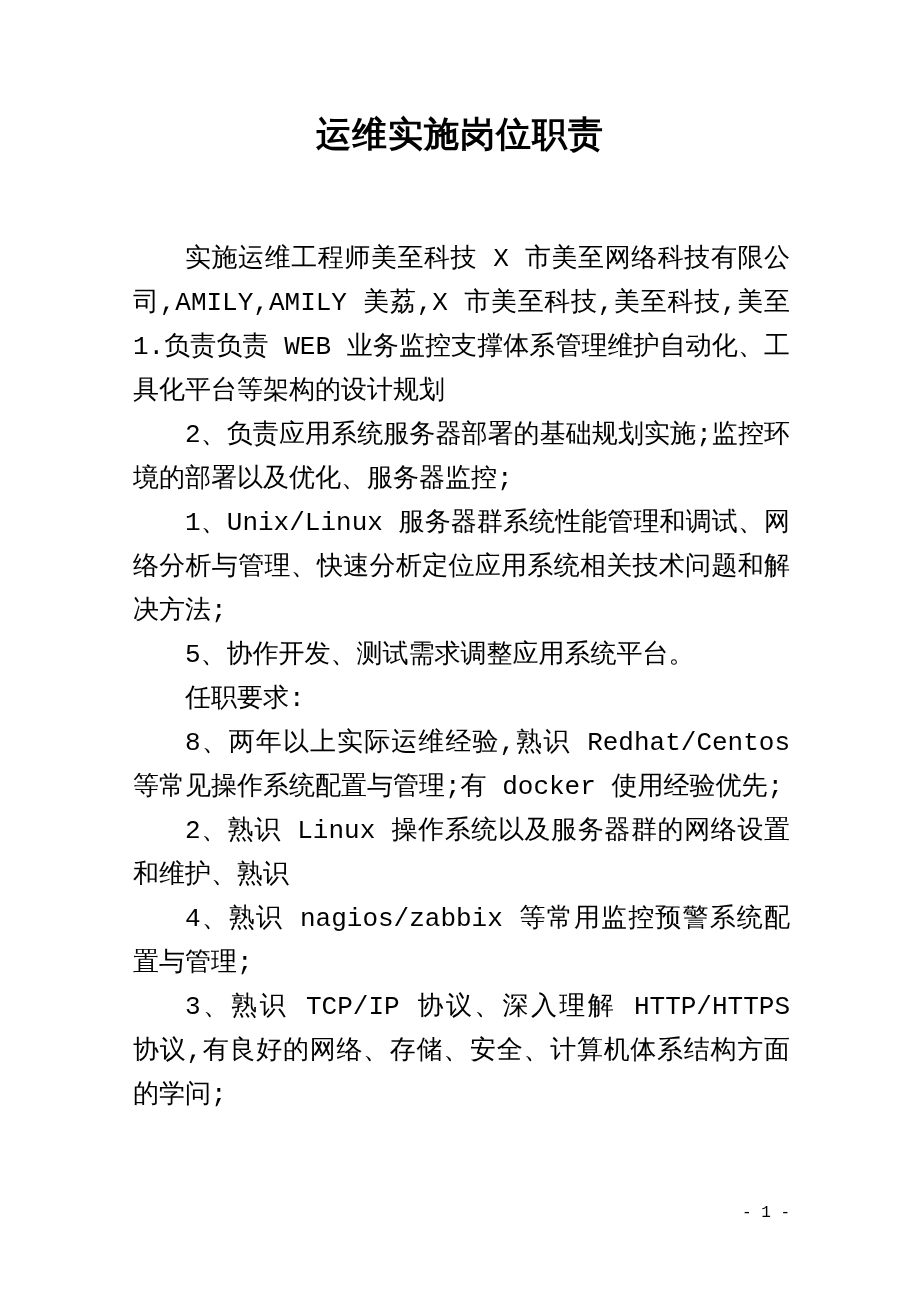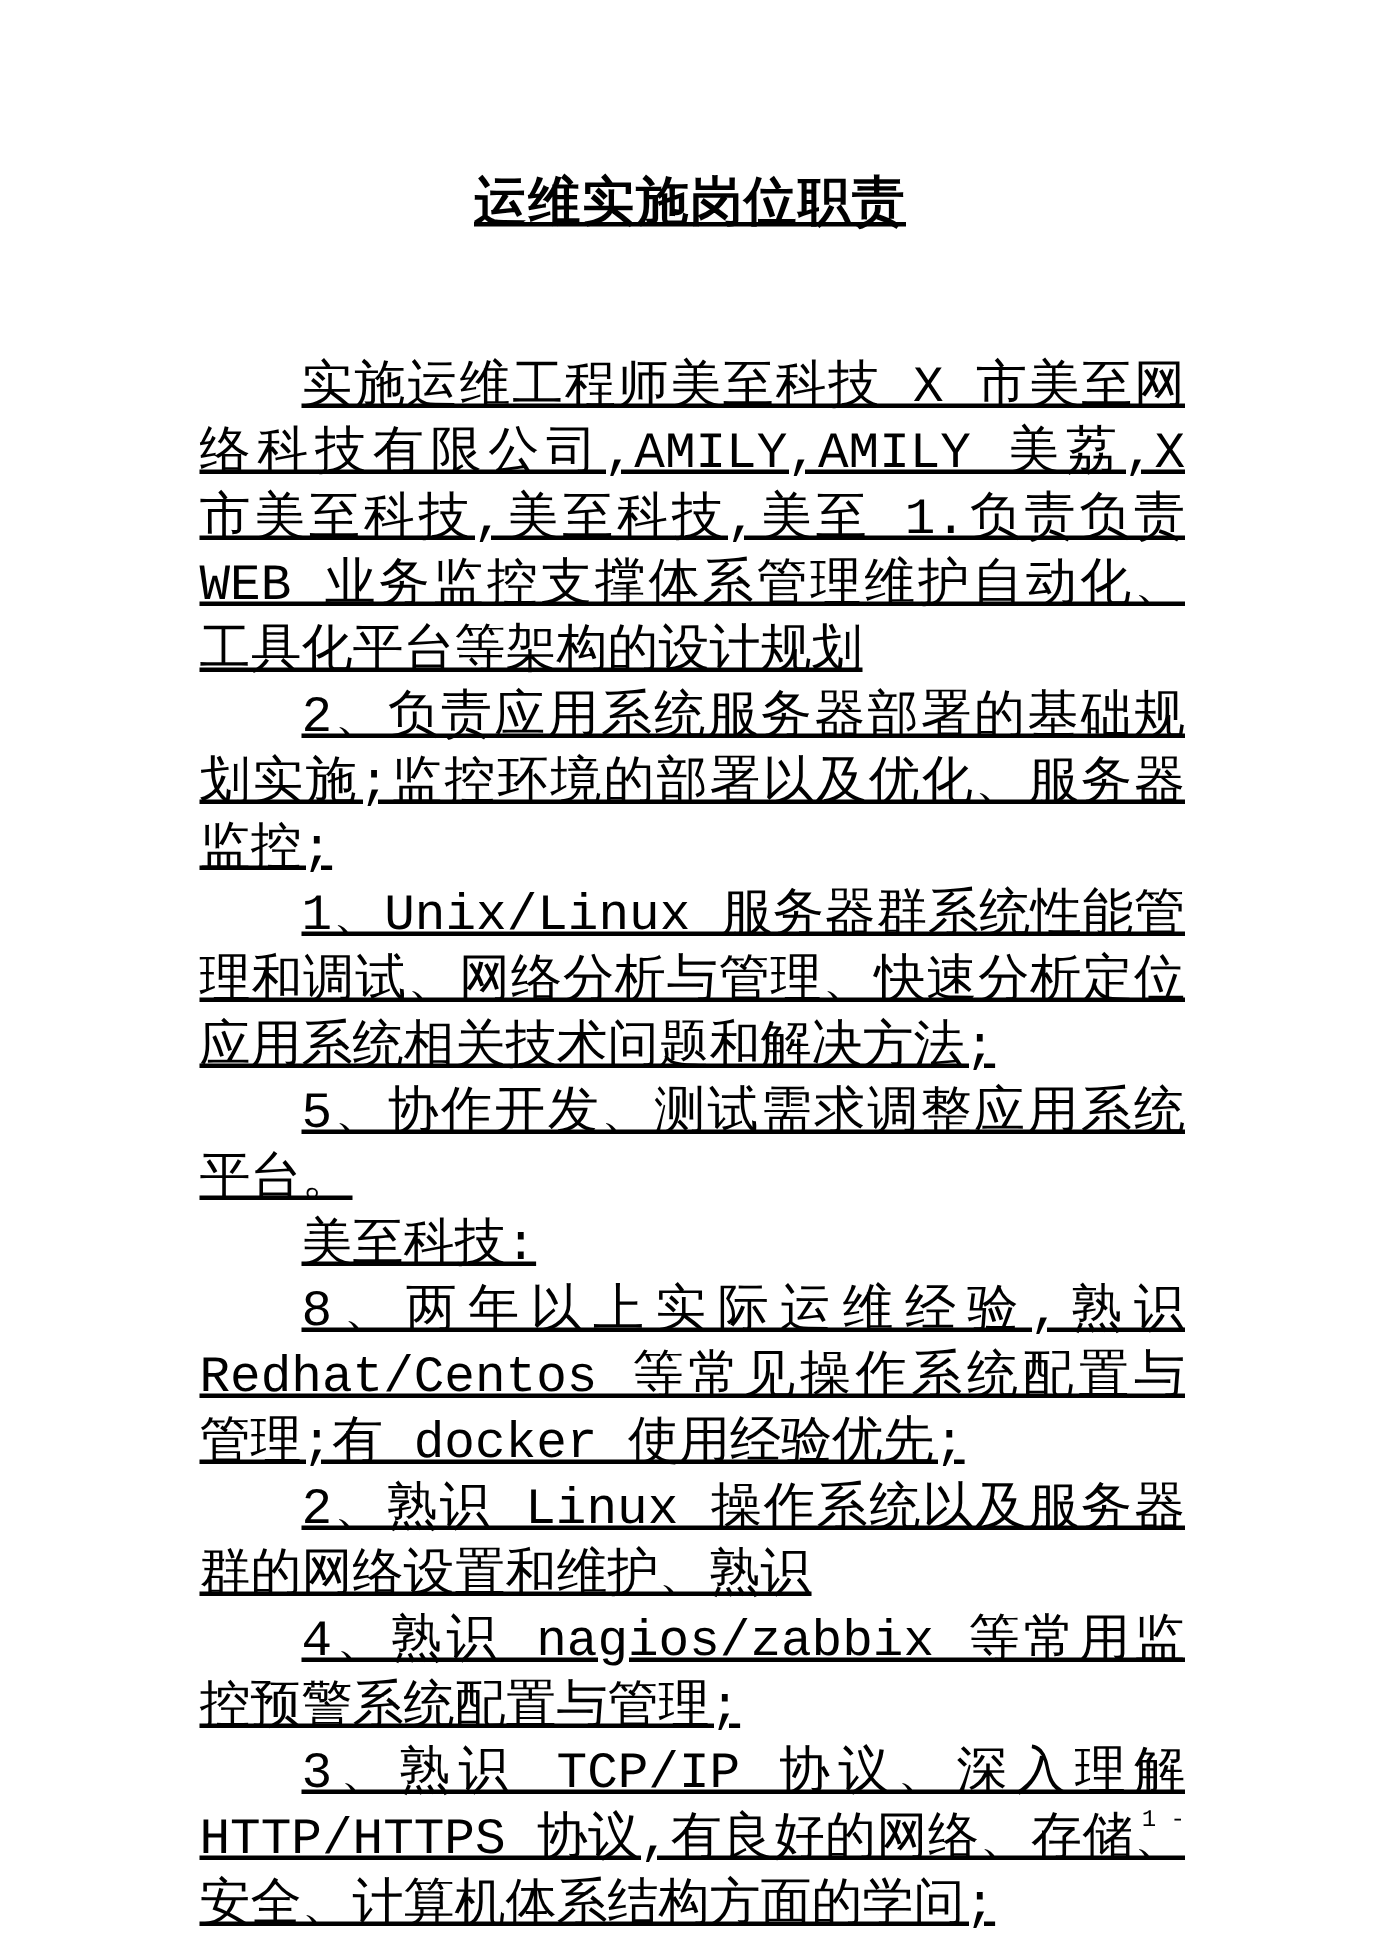--- a/index.html
+++ b/index.html
@@ -7,36 +7,35 @@
     padding: 0;
     background: #ffffff;
   }
   .page {
     position: relative;
     width: 920px;
     height: 1302px;
     background: #ffffff;
     color: #000000;
     overflow: hidden;
-    text-decoration: underline;
   }
   .doc-title {
     margin: 110px 0 0 0;
     text-align: center;
     font-family: "Liberation Serif", "DejaVu Serif", serif;
     font-weight: bold;
     font-size: 35px;
     line-height: 1.45;
     letter-spacing: 1px;
   }
   .doc-body {
     margin: 76px 0 0 133px;
     width: 657px;
     font-family: "Liberation Mono", "DejaVu Sans Mono", serif;
-    font-size: 34px;
+    font-size: 26px;
     line-height: 44px;
     text-align: justify;
   }
   .doc-body p {
     margin: 0;
     padding: 0;
   }
   .doc-body p.indent {
     text-indent: 2em;
   }
@@ -56,21 +55,21 @@
 
 <div class="page">
 
   <h1 class="doc-title">运维实施岗位职责</h1>
 
   <div class="doc-body">
     <p class="indent">实施运维工程师美至科技 X 市美至网络科技有限公司,AMILY,AMILY 美荔,X 市美至科技,美至科技,美至 1.负责负责 WEB 业务监控支撑体系管理维护自动化、工具化平台等架构的设计规划</p>
     <p class="indent">2、负责应用系统服务器部署的基础规划实施;监控环境的部署以及优化、服务器监控;</p>
     <p class="indent">1、Unix/Linux 服务器群系统性能管理和调试、网络分析与管理、快速分析定位应用系统相关技术问题和解决方法;</p>
     <p class="indent">5、协作开发、测试需求调整应用系统平台。</p>
-    <p class="indent">美至科技:</p>
+    <p class="indent">任职要求:</p>
     <p class="indent">8、两年以上实际运维经验,熟识 Redhat/Centos 等常见操作系统配置与管理;有 docker 使用经验优先;</p>
     <p class="indent">2、熟识 Linux 操作系统以及服务器群的网络设置和维护、熟识</p>
     <p class="indent">4、熟识 nagios/zabbix 等常用监控预警系统配置与管理;</p>
     <p class="indent">3、熟识 TCP/IP 协议、深入理解 HTTP/HTTPS 协议,有良好的网络、存储、安全、计算机体系结构方面的学问;</p>
   </div>
 
   <div class="page-number">- 1 -</div>
 
 </div>
 

